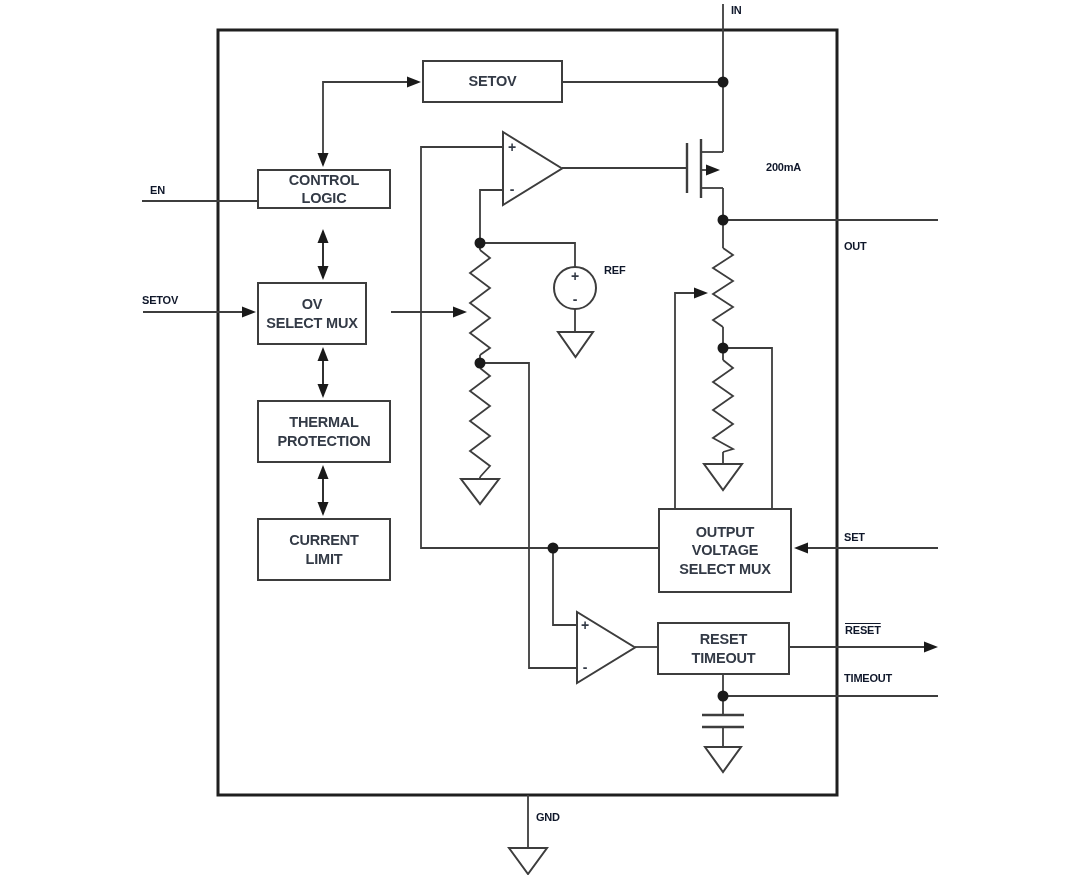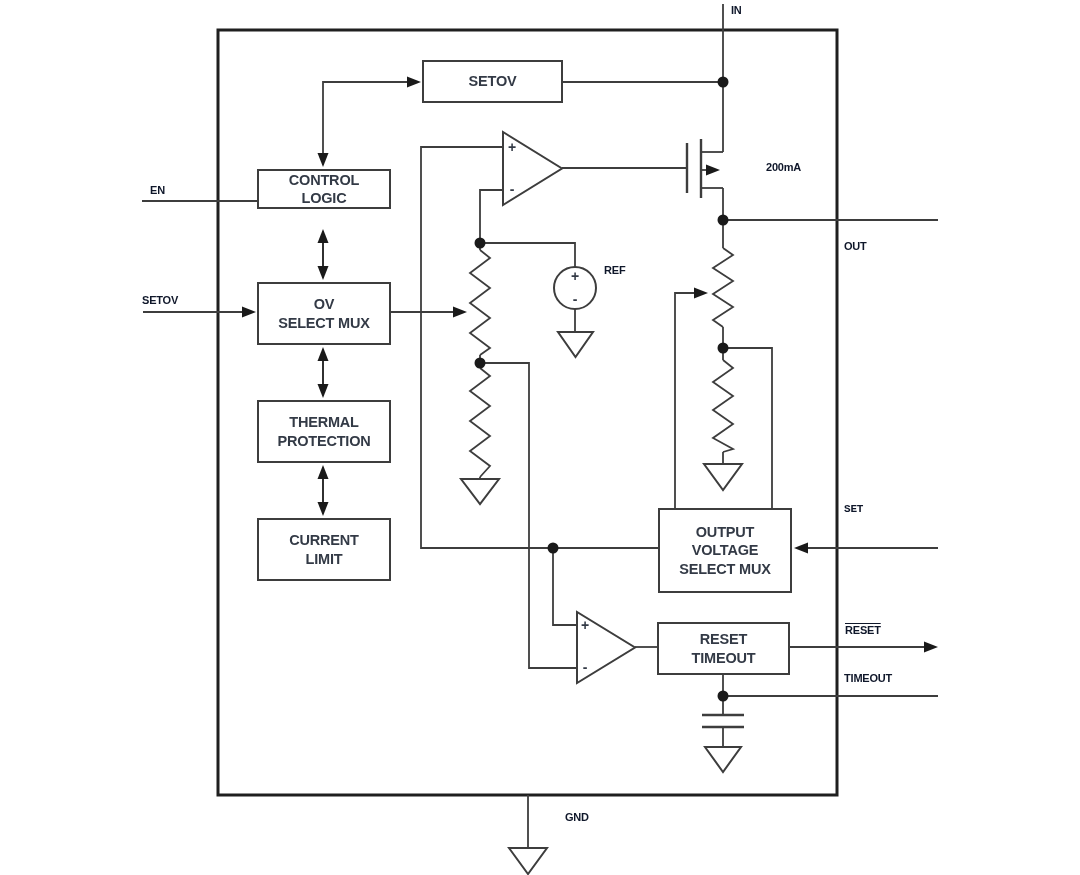--- a/index.html
+++ b/index.html
@@ -145,40 +145,40 @@
     <g stroke="#1a1a1a" stroke-width="1.8">
       <path d="M323 241 V268"></path>
       <path d="M323 359 V386"></path>
       <path d="M323 477 V504"></path>
     </g>
   </svg>
 
   <div class="blk" style="left:422px;top:60px;width:141px;height:43px;">SETOV</div>
   <div class="blk" style="left:257px;top:169px;width:134px;height:40px;">CONTROL
 LOGIC</div>
-  <div class="blk" style="left:257px;top:282px;width:134px;height:63px;">OV
+  <div class="blk" style="left:257px;top:282px;width:110px;height:63px;">OV
 SELECT MUX</div>
   <div class="blk" style="left:257px;top:400px;width:134px;height:63px;">THERMAL
 PROTECTION</div>
   <div class="blk" style="left:257px;top:518px;width:134px;height:63px;">CURRENT
 LIMIT</div>
   <div class="blk" style="left:658px;top:508px;width:134px;height:85px;">OUTPUT
 VOLTAGE
 SELECT MUX</div>
   <div class="blk" style="left:657px;top:622px;width:133px;height:53px;">RESET
 TIMEOUT</div>
 
   <div class="lbl" style="left:731px;top:4px;">IN</div>
   <div class="lbl right" style="left:150px;top:184px;width:60px;">EN</div>
   <div class="lbl right" style="left:142px;top:294px;width:60px;">SETOV</div>
   <div class="lbl" style="left:844px;top:219px;margin-top:21px;">OUT</div>
-  <div class="lbl" style="left:844px;top:503px;font-family:Liberation Mono, monospace;">SET</div>
+  <div class="lbl" style="left:844px;top:531px;">SET</div>
   <div class="lbl overbar" style="left:845px;top:624px;">RESET</div>
   <div class="lbl" style="left:844px;top:672px;">TIMEOUT</div>
-  <div class="lbl" style="left:565px;top:811px;">GND</div>
+  <div class="lbl" style="left:536px;top:811px;">GND</div>
 
   <div class="lbl" style="left:766px;top:161px;">200mA</div>
   <div class="lbl" style="left:604px;top:264px;">REF</div>
 
   <div class="sgn" style="left:504px;top:139px;">+</div>
   <div class="sgn" style="left:504px;top:181px;">-</div>
   <div class="sgn" style="left:577px;top:617px;">+</div>
   <div class="sgn" style="left:577px;top:659px;">-</div>
   <div class="sgn" style="left:567px;top:268px;">+</div>
   <div class="sgn" style="left:567px;top:291px;">-</div>

